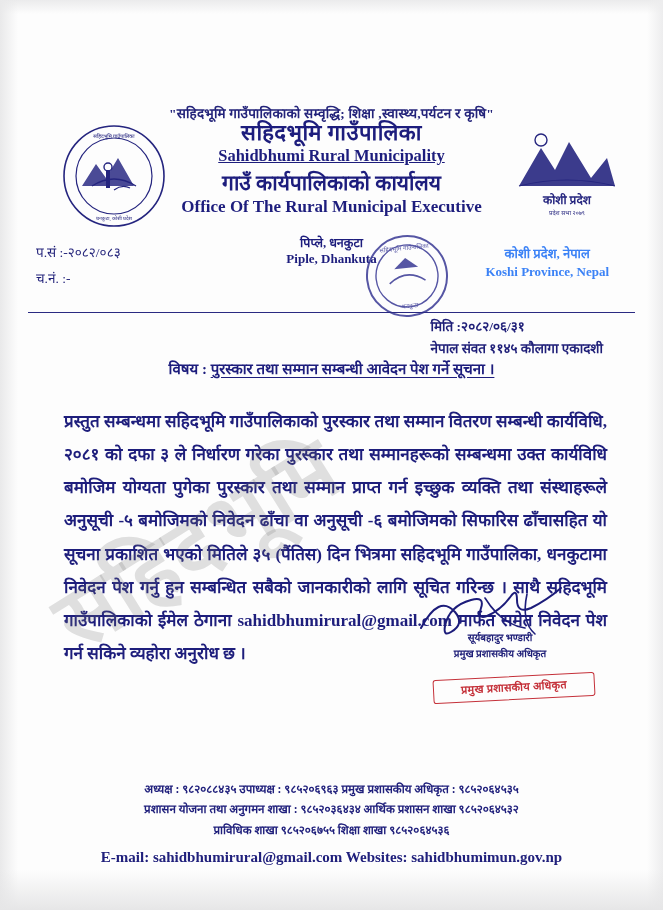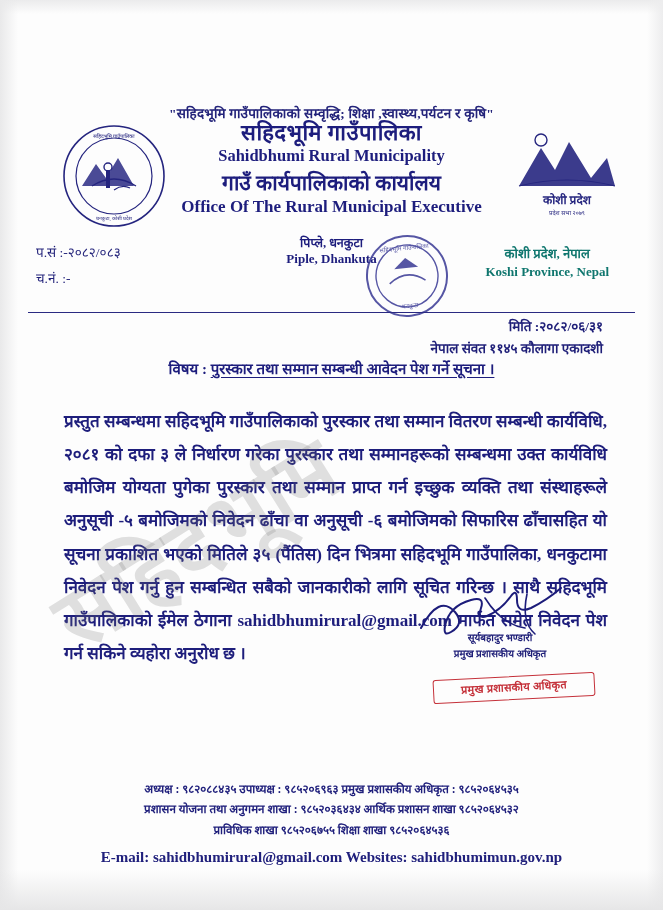--- a/index.html
+++ b/index.html
@@ -76,20 +76,21 @@
     letter-spacing: .5px;
     color: #1d1d7d;
     line-height: 1.15;
   }
   .h-en-1 {
     font-size: 16.5px;
     font-weight: bold;
     color: #1d1d7d;
     line-height: 1.2;
     margin-top: 1px;
+    text-decoration: underline;
   }
   .h-np-2 {
     font-size: 21px;
     font-weight: bold;
     color: #1d1d7d;
     line-height: 1.2;
     margin-top: 5px;
   }
   .h-en-2 {
     font-size: 17px;
@@ -138,21 +139,21 @@
     color: #1f1f78;
   }
   .prov-block {
     position: absolute;
     right: 54px;
     top: 245px;
     text-align: center;
     font-size: 13px;
     font-weight: bold;
     line-height: 1.35;
-    color: #0f766e;
+    color: #3b82f6;
   }
 
   
   .seal {
     position: absolute;
     left: 355px;
     top: 228px;
     width: 104px;
     height: 96px;
   }
@@ -164,21 +165,21 @@
     right: 28px;
     top: 312px;
     border-top: 1.6px solid #2a2a82;
   }
 
   
   .date-block {
     position: absolute;
     right: 60px;
     top: 316px;
-    text-align: right;
+    text-align: left;
     font-size: 13.5px;
     line-height: 1.6;
     font-weight: bold;
     color: #1f1f78;
   }
 
   
   .subject {
     position: absolute;
     left: 0; right: 0;

